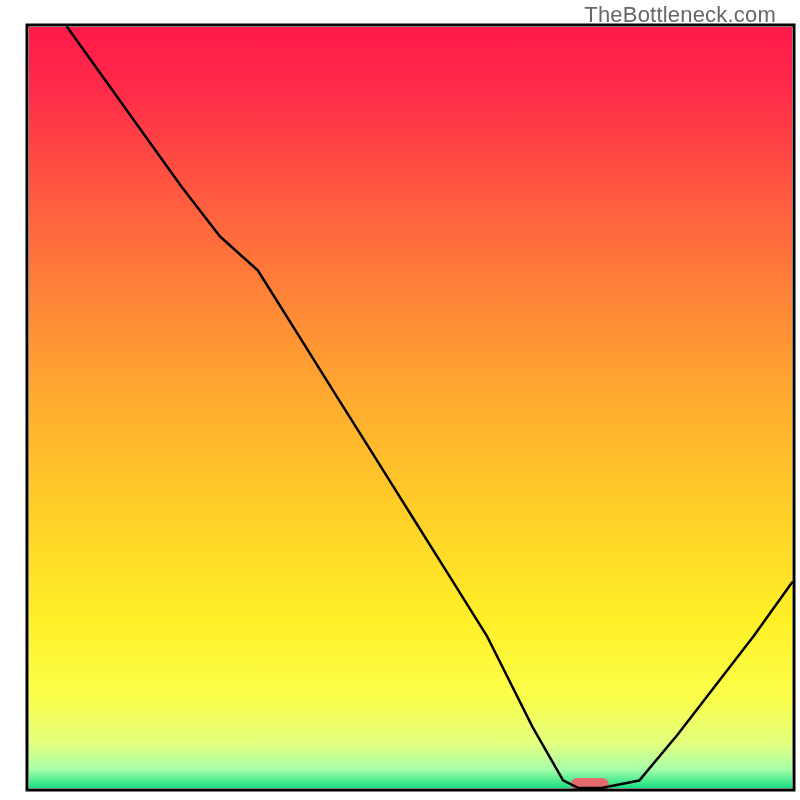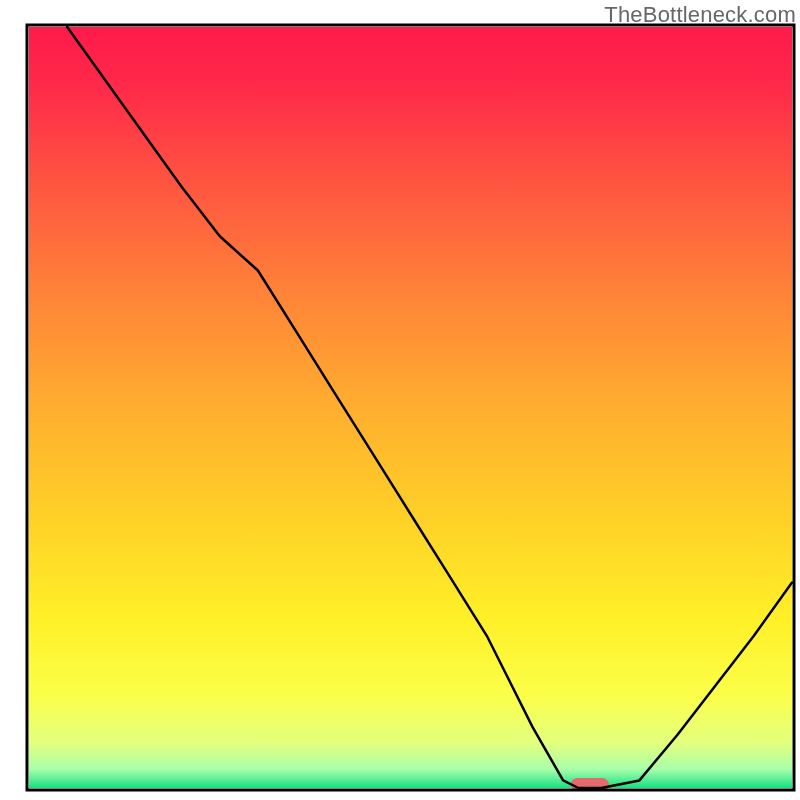--- a/index.html
+++ b/index.html
@@ -11,21 +11,21 @@
     font-family: Arial, Helvetica, sans-serif;
   }
   .chart-container {
     position: relative;
     width: 800px;
     height: 800px;
   }
   .watermark {
     position: absolute;
     top: 2px;
-    right: 4px;
+    right: 24px;
     font-size: 22px;
     color: #676767;
     font-weight: 500;
     letter-spacing: 0.2px;
     z-index: 10;
   }
   svg {
     display: block;
     position: absolute;
     top: 0;

